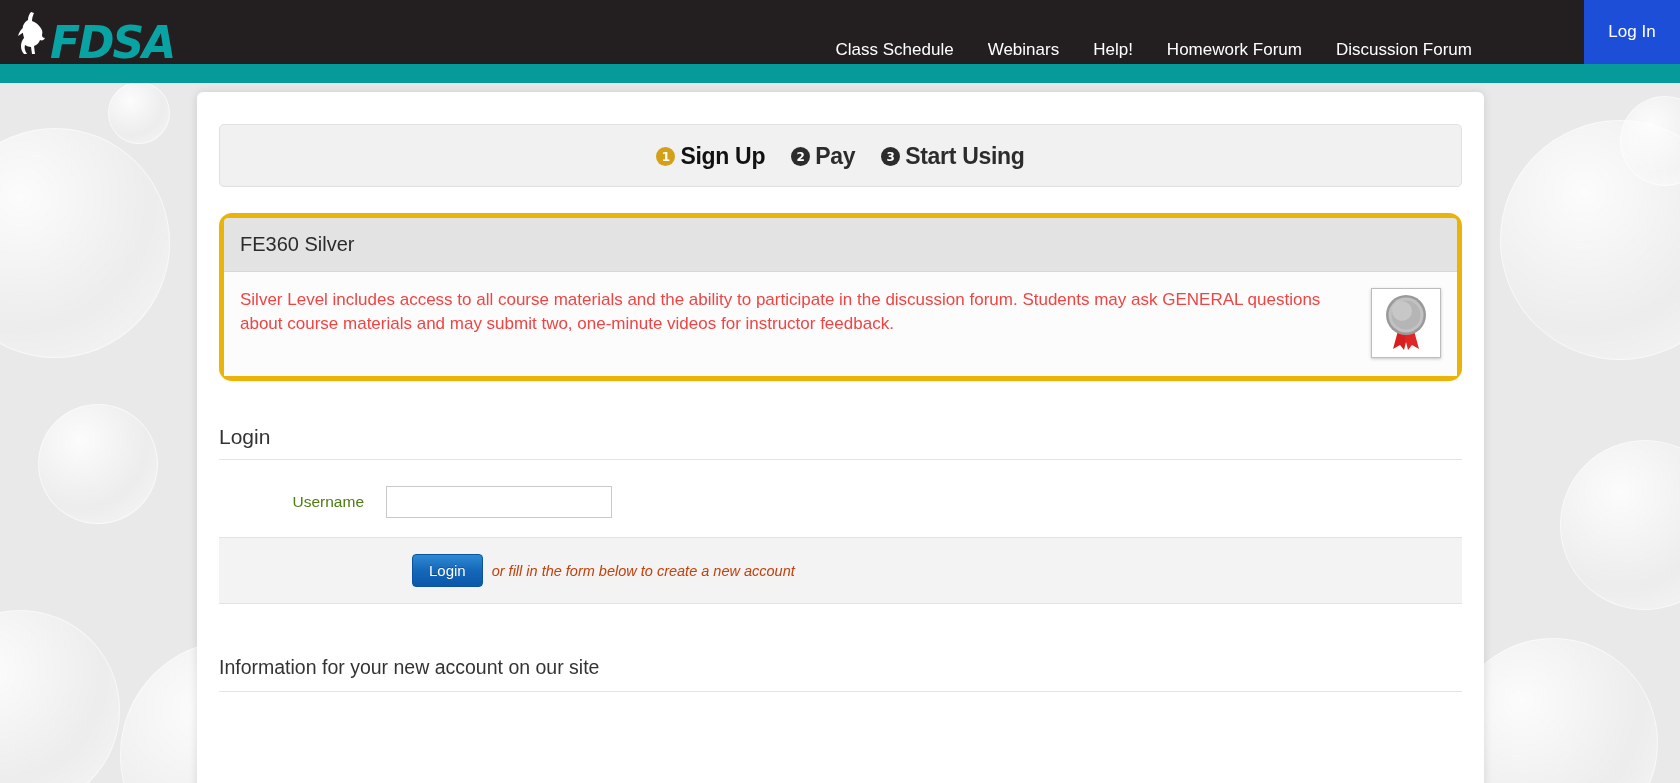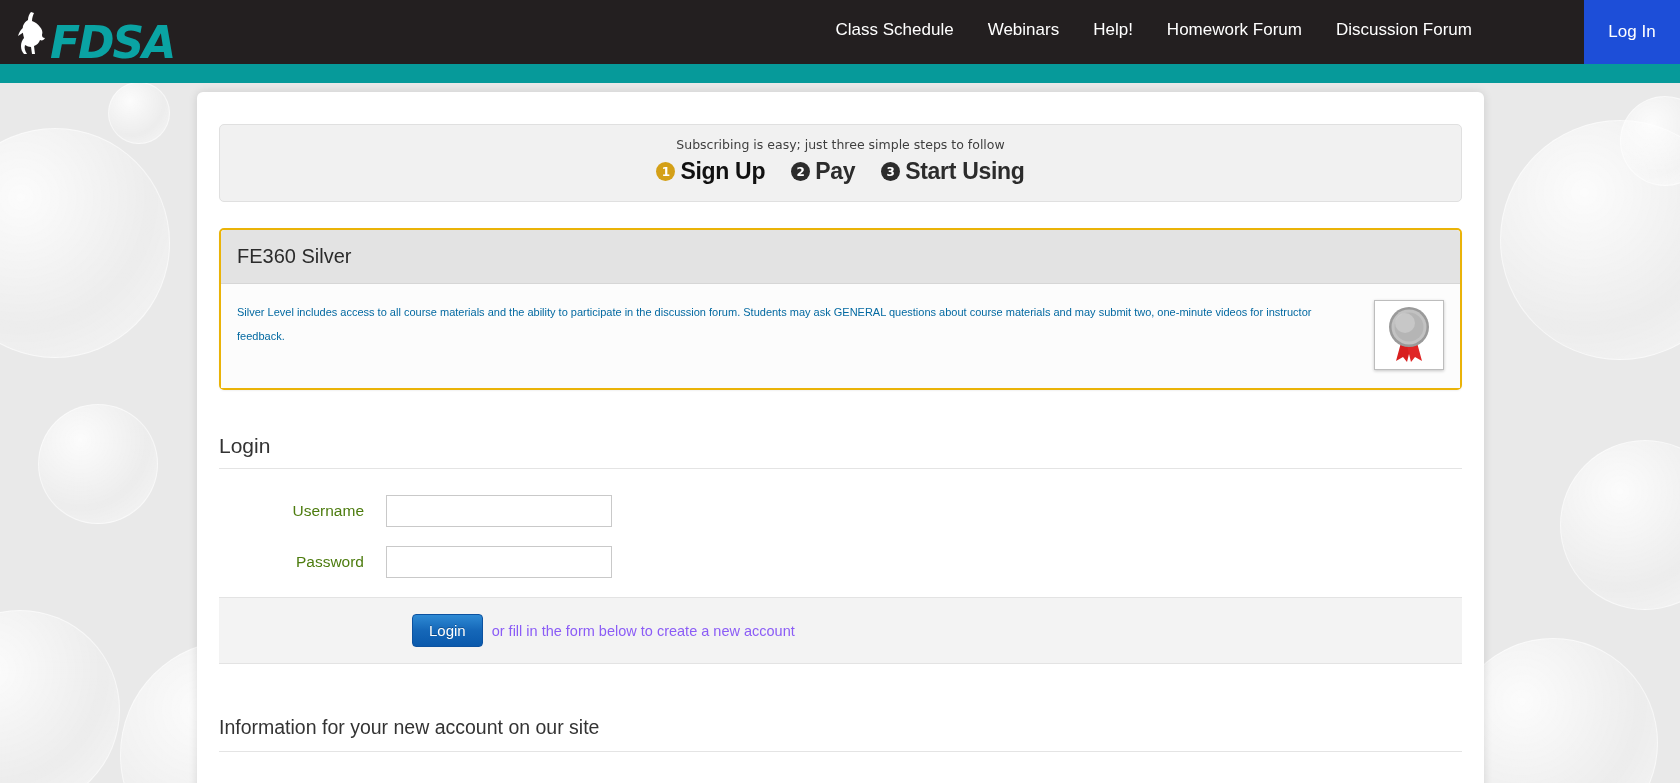--- a/index.html
+++ b/index.html
@@ -39,21 +39,21 @@
   #logo .word {
     font-family: "DejaVu Sans", sans-serif;
     font-weight: bold; font-style: italic;
     font-size: 44px; letter-spacing: -2px;
     color: #0aa3a3;
     line-height: 46px;
     margin-top: 20px;
   }
   #nav {
     position: absolute; right: 208px; top: 0; height: 60px;
-    display: flex; align-items: center; gap: 34px;
+    display: flex; align-items: flex-end; gap: 34px;
   }
   #nav a {
     color: #ffffff; font-size: 17px; text-decoration: none;
     white-space: nowrap;
   }
   #login-nav-button {
     position: absolute; right: 0; top: 0;
     width: 96px; height: 64px;
     background: #1d4ed8;
     display: flex; align-items: center; justify-content: center;
@@ -104,40 +104,40 @@
   }
   .step-label {
     font-size: 23px; font-weight: bold; letter-spacing: -0.3px;
   }
   .step-1 .step-label { color: #111; text-align: right; }
   .step-2 .step-label, .step-3 .step-label { color: #2c2c2c; }
 
   
   #plan-panel {
     margin-top: 26px;
-    border: 2px solid #eab308;
-    border-radius: 5px;
+    border: 5px solid #eab308;
+    border-radius: 13px;
     box-shadow: 0 1px 2px rgba(0,0,0,0.06);
     background: #fff;
   }
   #plan-panel-head {
     background: #e3e3e3;
     border-bottom: 1px solid #d6d6d6;
     border-top-left-radius: 4px; border-top-right-radius: 4px;
     padding: 15px 16px;
   }
   #plan-title { font-size: 20px; color: #2b2b2b; }
   #plan-panel-body {
     display: flex; align-items: flex-start;
     padding: 16px 16px 18px 16px;
     background: #fcfcfc;
   }
   #plan-desc {
     flex: 1;
-    font-size: 11px; color: #0369a1; line-height: 24px;
+    font-size: 17px; color: #ef4444; line-height: 24px;
     padding-right: 14px;
   }
   #plan-badge-box {
     width: 70px; height: 70px;
     border: 1px solid #bdbdbd;
     background: #fff;
     box-shadow: 0 1px 3px rgba(0,0,0,0.22);
     display: flex; align-items: center; justify-content: center;
     flex: none;
   }
@@ -179,21 +179,21 @@
     background: linear-gradient(to bottom, #2e8ad4 0%, #1567b8 50%, #0a59ac 100%);
     border: 1px solid #0c52a0;
     border-radius: 4px;
     color: #ffffff;
     font-size: 15px;
     font-family: "Liberation Sans", sans-serif;
     padding: 7px 16px;
     cursor: pointer;
     text-shadow: 0 -1px 0 rgba(0,0,0,0.25);
   }
-  #login-alt-text { font-size: 14.5px; color: #8b5cf6; }
+  #login-alt-text { font-size: 14.5px; color: #c2410c; font-style: italic; }
 
   #newaccount-heading {
     margin-top: 52px;
     font-size: 19.5px; color: #333;
     padding-bottom: 12px;
   }
 </style>
 </head>
 <body>
 
@@ -226,21 +226,20 @@
     <a href="#">Discussion Forum</a>
   </div>
 
   <div id="login-nav-button">Log In</div>
 </div>
 <div id="tealbar"></div>
 
 <div id="content-card">
 
   <div id="steps-banner">
-    <div id="steps-subtitle">Subscribing is easy; just three simple steps to follow</div>
     <div id="steps-row">
       <div class="step step-1">
         <span class="step-num" style="background:#d4a017;">1</span>
         <span class="step-label">Sign Up</span>
       </div>
       <div class="step step-2">
         <span class="step-num" style="background:#2c2c2c;">2</span>
         <span class="step-label">Pay</span>
       </div>
       <div class="step step-3">
@@ -272,24 +271,20 @@
   </div>
 
   <div id="login-heading">Login</div>
   <div class="hr"></div>
 
   <div id="login-form">
     <div class="form-row">
       <div class="form-label">Username</div>
       <input class="form-input" type="text" value="" placeholder="" style="">
     </div>
-    <div class="form-row">
-      <div class="form-label">Password</div>
-      <input class="form-input" type="password" value="" placeholder="" style="">
-    </div>
 
     <div id="login-actions">
       <button id="login-submit">Login</button>
       <span id="login-alt-text">or fill in the form below to create a new account</span>
     </div>
   </div>
 
   <div id="newaccount-heading">Information for your new account on our site</div>
   <div class="hr"></div>
 </div>

